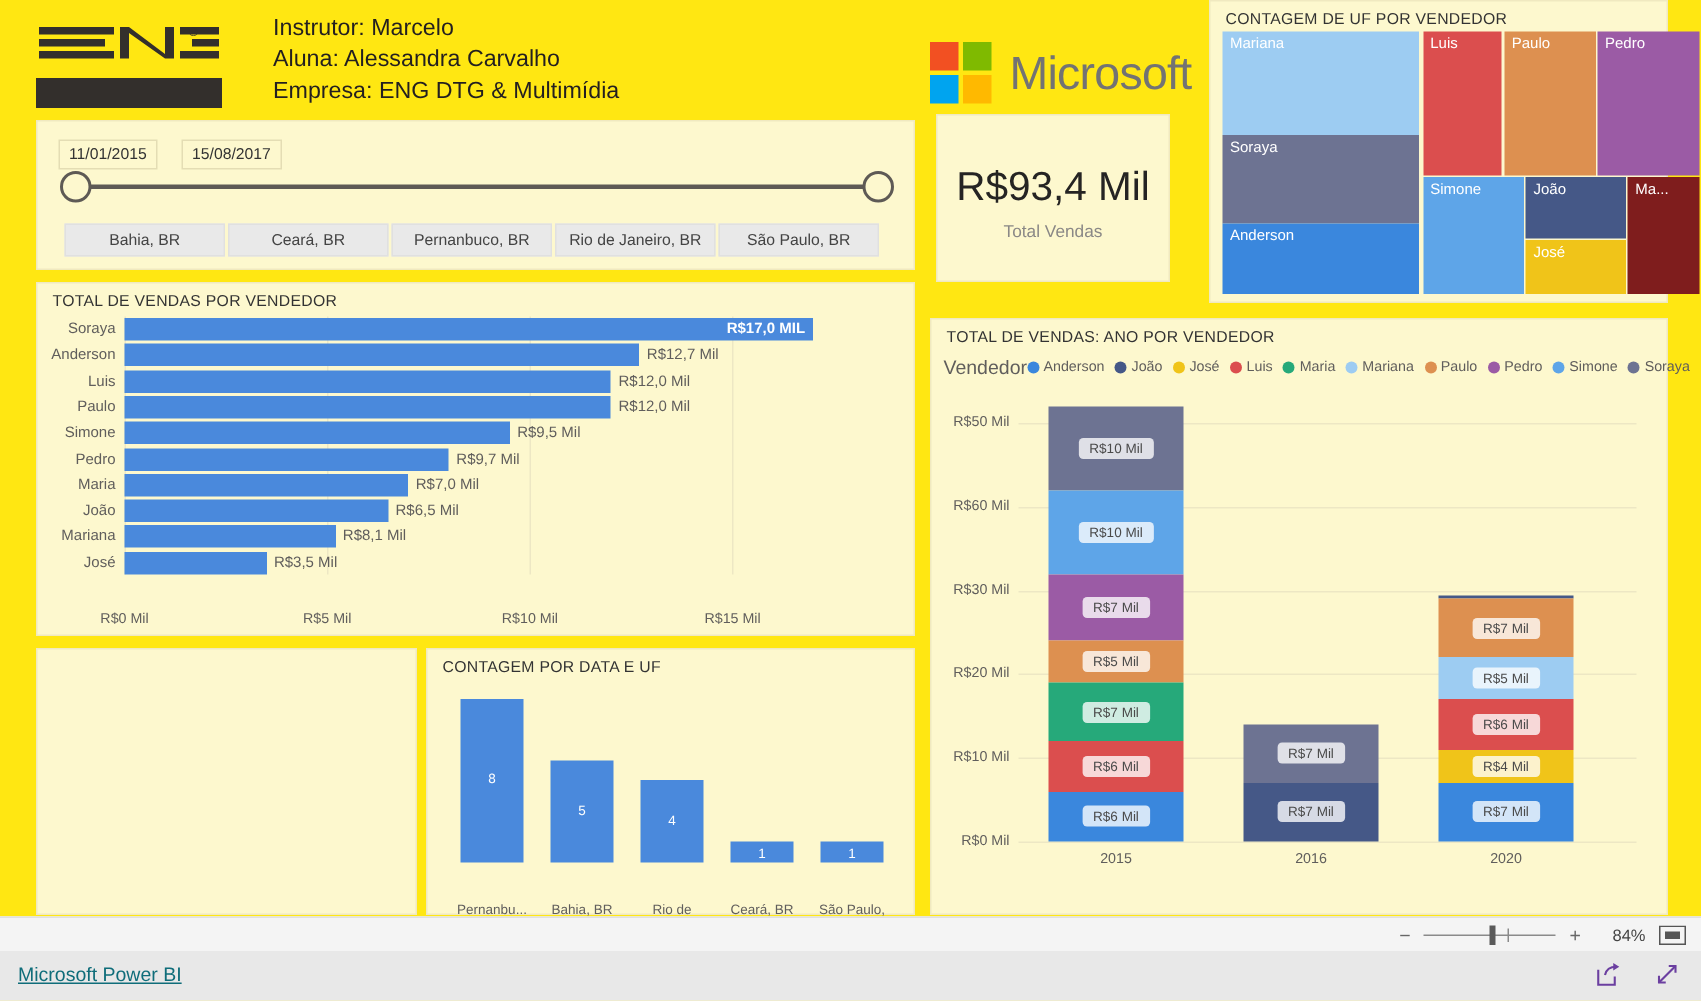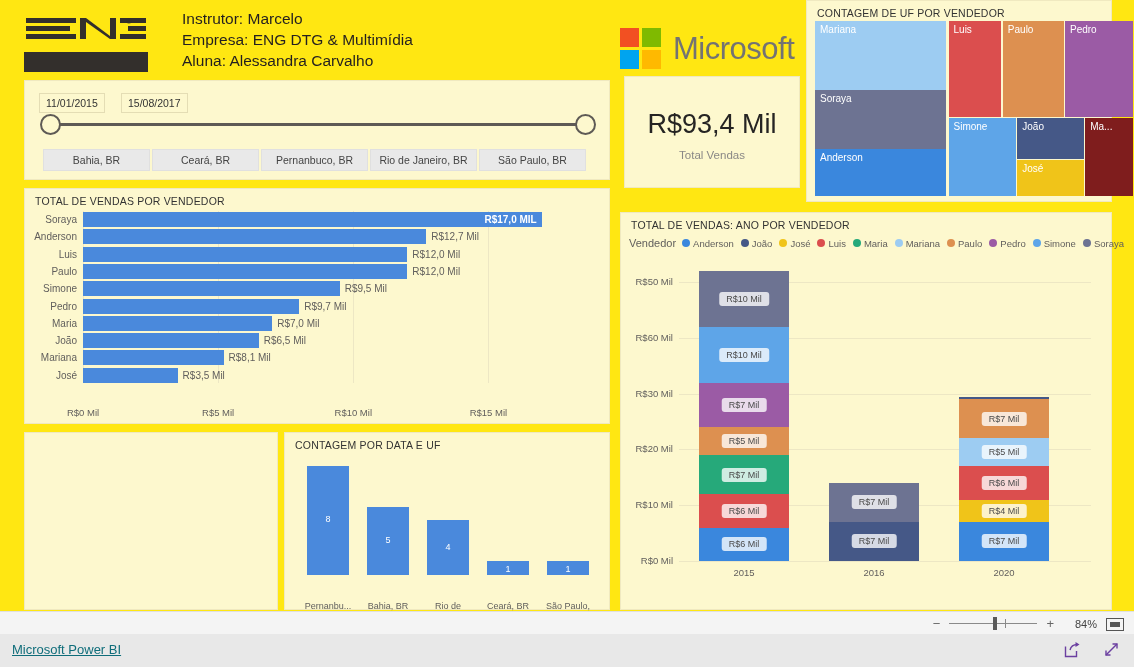--- a/index.html
+++ b/index.html
@@ -83,21 +83,21 @@
     display: flex; gap: 2px;
   }
   .uf-btn {
     width: 107px; height: 22px;
     background: #E9E9E9; border: 1px solid #E0E0E0;
     font-size: 10.5px; color: #444;
     display: flex; align-items: center; justify-content: center;
   }
 
   
-  #kpi { left: 624px; top: 76px; width: 176px; height: 112px; }
+  #kpi { left: 624px; top: 76px; width: 156px; height: 112px; }
   .kpi-value {
     position: absolute; left: 0; right: 0; top: 32px;
     text-align: center; font-size: 27px; color: #252423;
   }
   .kpi-label {
     position: absolute; left: 0; right: 0; top: 72px;
     text-align: center; font-size: 11.5px; color: #8A8886;
   }
 
   
@@ -151,21 +151,21 @@
   }
   .cc-lab {
     position: absolute; top: 146px; width: 70px; text-align: center;
     font-size: 9px; color: #605E5C; line-height: 11px;
     transform: translateX(-50%);
   }
 
   
   #stacked { left: 620px; top: 212px; width: 492px; height: 398px; }
   .leg { position: absolute; left: 8px; top: 24px; display: flex; align-items: center; gap: 0px; }
-  .leg-title { font-size: 11px; color: #605E5C; margin-right: 6px; }
+  .leg-title { font-size: 13px; color: #605E5C; }
   .leg-item { display: flex; align-items: center; gap: 3px; margin-right: 7px; }
   .leg-dot { width: 8px; height: 8px; border-radius: 50%; display: block; }
   .leg-lab { font-size: 9.5px; color: #605E5C; }
 
   .sc-plot { position: absolute; left: 58px; top: 58px; width: 412px; height: 290px; }
   .sc-grid { position: absolute; left: 0; width: 412px; height: 1px; background: #EDE7C4; }
   .sc-ytick {
     position: absolute; left: -56px; width: 50px; text-align: right;
     font-size: 9.5px; color: #605E5C; transform: translateY(-6px);
   }
@@ -231,22 +231,22 @@
       <path d="M96 2 H122 V7 H96 Z" fill="#332F2C"></path>
       <path d="M104 10 H122 V15 H104 Z" fill="#332F2C"></path>
       <path d="M96 18 H122 V23 H96 Z" fill="#332F2C"></path>
     </svg>
     <div class="blk"></div>
   </div>
   <div class="eng-reg">®</div>
 
   <div class="header-text">
     <div>Instrutor: Marcelo</div>
+    <div>Aluna: Alessandra Carvalho</div>
     <div>Empresa: ENG DTG &amp; Multimídia</div>
-    <div>Aluna: Alessandra Carvalho</div>
   </div>
 
   <div class="ms-logo">
     <div class="ms-squares">
       <i style="background:#F25022"></i>
         <i style="background:#7FBA00"></i>
       <i style="background:#00A4EF"></i>
         <i style="background:#FFB900"></i>
     </div>
     <div class="ms-word">Microsoft</div>

